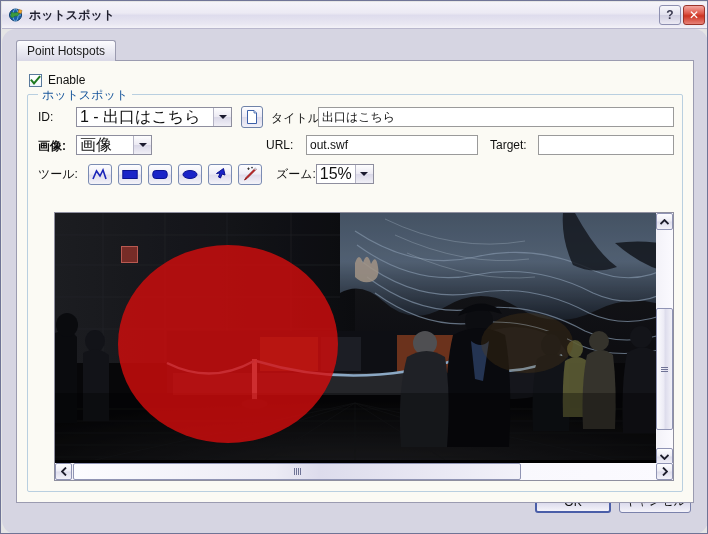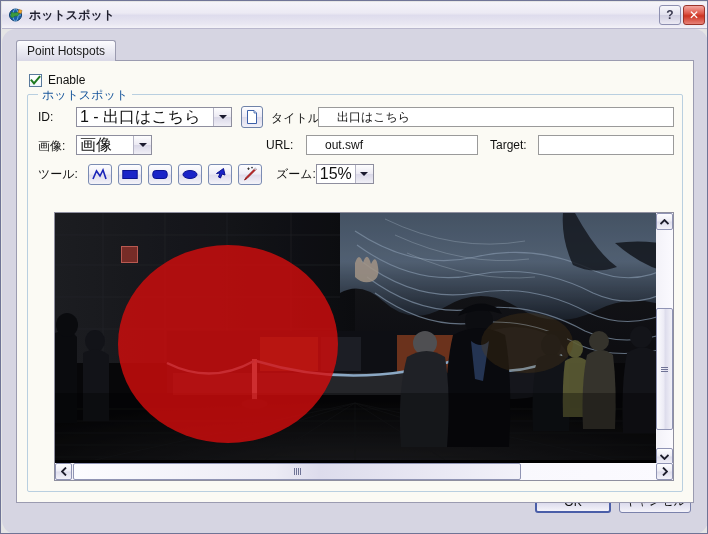--- a/index.html
+++ b/index.html
@@ -177,21 +177,21 @@
     white-space: nowrap;
   }
   .txtin {
     box-sizing: border-box;
     border: 1px solid #9a9a9a;
     background: #ffffff;
     height: 20px;
     font-family: "Liberation Sans", sans-serif;
     font-size: 12px;
     color: #111;
-    padding: 0 18px;
+    padding: 0 3px;
     display: flex;
     align-items: center;
     overflow: hidden;
     white-space: nowrap;
   }
   .combo {
     box-sizing: border-box;
     border: 1px solid #8e8e9e;
     background: #ffffff;
     height: 20px;
@@ -376,21 +376,21 @@
             <svg width="12" height="14" viewBox="0 0 12 14">
               <path d="M1.5 0.5 H8 L10.5 3 V13.5 H1.5 Z" fill="#ffffff" stroke="#3b5fa8" stroke-width="1"></path>
               <path d="M8 0.5 V3 H10.5" fill="#d9e3f5" stroke="#3b5fa8" stroke-width="0.8"></path>
             </svg>
           </div>
           <span class="lbl-static" style="position:absolute; left:233px; top:3px;">タイトル:</span>
           <div class="txtin" style="position:absolute; left:280px; top:0; width:356px;">出口はこちら</div>
         </div>
 
         <div style="position:absolute; left:10px; top:40px; width:636px; height:20px;">
-          <span class="lbl-static" style="position:absolute; left:0; top:3px;">画像:</span>
+          <span class="lbl-static" style="position:absolute; left:0; top:3px;font-weight:bold;">画像:</span>
           <div class="combo" style="position:absolute; left:38px; top:0; width:76px;font-family:Liberation Serif, serif;">
             <span class="val">画像</span>
             <span class="arw">
                 <i class="arw-glyph"></i>
               </span>
           </div>
           <span class="lbl-static" style="position:absolute; left:228px; top:3px;">URL:</span>
           <div class="txtin" style="position:absolute; left:268px; top:0; width:172px;">out.swf</div>
           <span class="lbl-static" style="position:absolute; left:452px; top:3px;">Target:</span>
           <div class="txtin" style="position:absolute; left:500px; top:0; width:136px;"></div>

